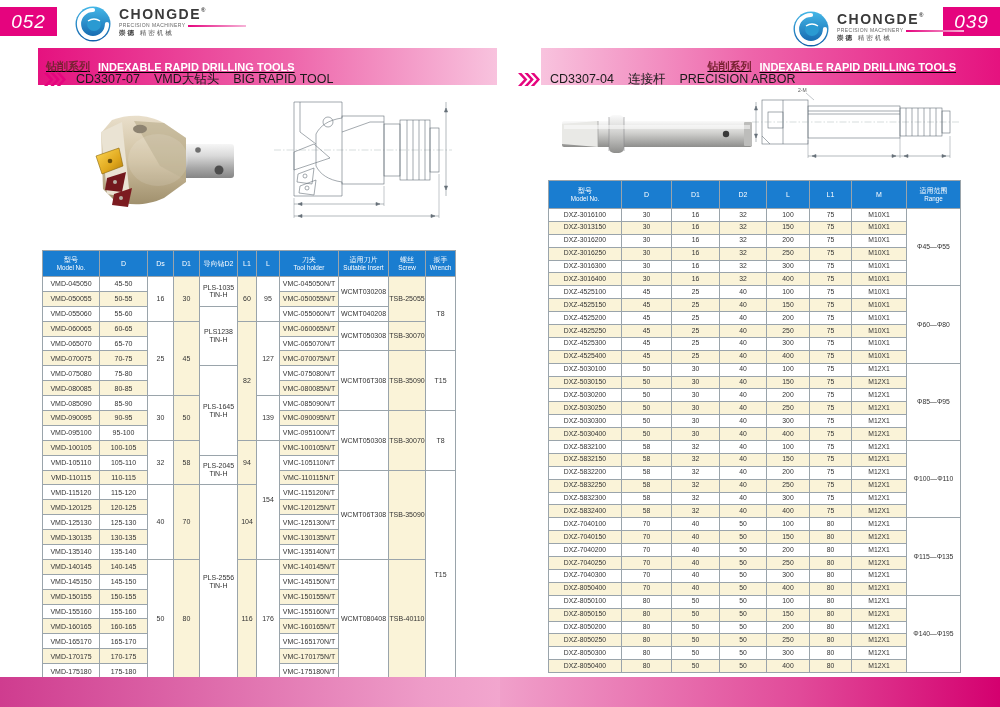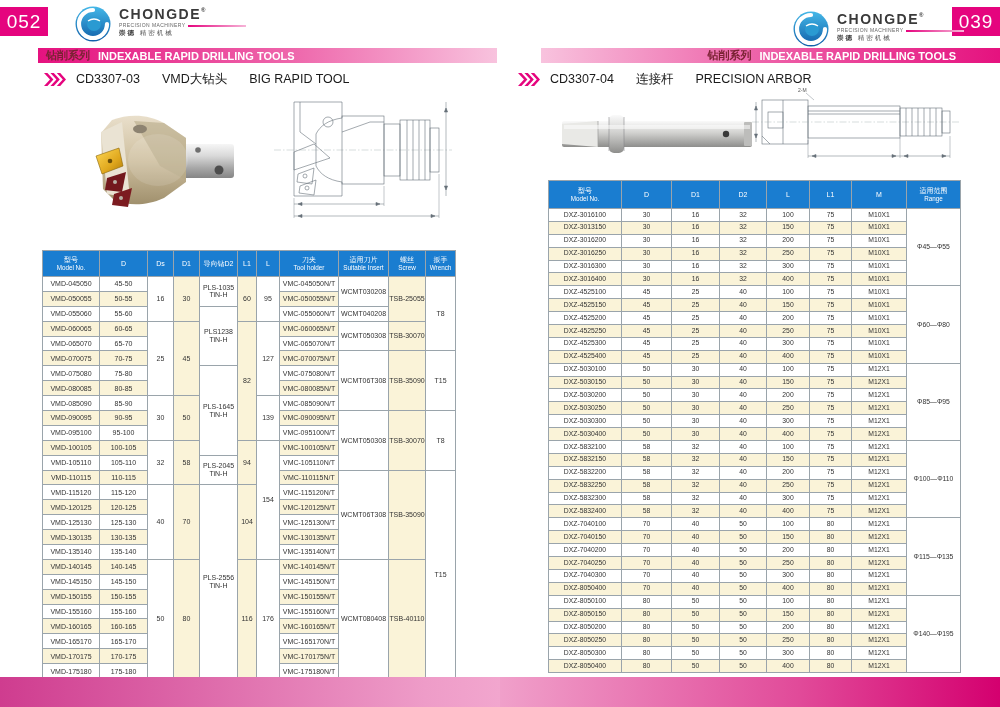--- a/index.html
+++ b/index.html
@@ -1,49 +1,49 @@
 <!DOCTYPE html>
 <html><head>
 <meta charset="utf-8">
 <style>
   html,body{margin:0;padding:0;background:#fff;}
   body{width:1000px;height:707px;position:relative;overflow:hidden;
        font-family:"Liberation Sans", sans-serif;}
 
   
-  .pagenum{position:absolute;top:7px;width:48px;height:29px;background:#e5047e;color:#fff;
-           font-size:19px;display:flex;align-items:center;justify-content:center;letter-spacing:1px;}
+  .pagenum{position:absolute;top:7px;width:57px;height:29px;background:#e5047e;color:#fff;
+           font-size:19px;display:flex;align-items:center;justify-content:center;letter-spacing:1px;font-style:italic;}
   #pn-left{left:0;} #pn-right{right:0;}
 
   
   .logo{position:absolute;display:flex;gap:5px;align-items:flex-start;}
   #logo-left{left:74px;top:4px;} #logo-right{left:792px;top:9px;}
   .logo-text{padding-top:3px;line-height:1;}
   .logo-name{font-size:14px;font-weight:bold;color:#3a3a3a;letter-spacing:1.5px;}
   .logo-reg{font-size:6px;vertical-align:top;color:#3a3a3a;}
   .logo-sub{font-size:5px;color:#666;letter-spacing:.4px;display:flex;align-items:center;gap:3px;margin-top:2px;}
   .logo-line{display:inline-block;width:58px;height:2px;
              background:linear-gradient(90deg,#e5047e,#f6b5d8);}
   .logo-cn{font-size:6.5px;color:#555;letter-spacing:2px;margin-top:2px;}
   .logo-cn b{color:#333;}
 
   
-  .titlebar{position:absolute;top:48px;height:15px;display:flex;align-items:center;gap:8px;
-            font-weight:bold;font-size:11px;white-space:nowrap;}
+  .titlebar{position:absolute;top:48px;height:37px;display:flex;align-items:center;gap:8px;
+            font-weight:bold;font-size:11px;white-space:nowrap;text-decoration:underline;}
   #tb-left{left:38px;width:459px;background:linear-gradient(90deg,#e5127f 0%,#ee66ab 55%,#f8c3de 100%);
            padding-left:8px;box-sizing:border-box;}
   #tb-right{left:541px;width:459px;background:linear-gradient(90deg,#f8c3de 0%,#ee66ab 45%,#e5127f 100%);
             justify-content:flex-end;padding-right:44px;box-sizing:border-box;}
   .tb-cn{color:#7a2233;} .tb-en{color:#fff;}
 
   
   .section{position:absolute;top:70px;height:18px;display:flex;align-items:center;gap:10px;
            font-size:12.5px;color:#1a1a1a;white-space:nowrap;}
   #sec-left{left:44px;} #sec-right{left:518px;}
-  .section .cn{margin:0 12px;}
+  .section .cn{margin:0 4px;}
 
   
   .ctab{position:absolute;border-collapse:collapse;table-layout:fixed;background:#fff;
         border:1px solid #7d8a92;}
   .ctab td,.ctab th{border:1px solid #9aa4ab;text-align:center;vertical-align:middle;
                     padding:0;overflow:hidden;white-space:nowrap;}
   .ctab th{background:#1a7dd0;color:#fff;font-weight:normal;}
   .ctab th .h1{font-size:7px;line-height:8px;}
   .ctab th .h2{font-size:6.3px;line-height:7.5px;}
   #table-left{left:42px;top:250px;width:413px;}
@@ -140,21 +140,21 @@
   <span class="tb-cn">钻削系列</span>
   <span class="tb-en">INDEXABLE RAPID DRILLING TOOLS</span>
 </div>
 
 <div class="section" id="sec-left">
   <svg width="22" height="13" viewBox="0 0 22 13">
     <polygon points="0,0 6,6.5 0,13 3.4,13 9.4,6.5 3.4,0" fill="#e5047e"></polygon>
     <polygon points="6.4,0 12.4,6.5 6.4,13 9.8,13 15.8,6.5 9.8,0" fill="#e5047e"></polygon>
     <polygon points="12.8,0 18.8,6.5 12.8,13 16.2,13 22,6.5 16.2,0" fill="#e5047e"></polygon>
   </svg>
-  <span>CD3307-03</span>
+  <span>CD3307-07</span>
   <span class="cn">VMD大钻头</span>
   <span>BIG RAPID TOOL</span>
 </div>
 <div class="section" id="sec-right">
   <svg width="22" height="13" viewBox="0 0 22 13">
     <polygon points="0,0 6,6.5 0,13 3.4,13 9.4,6.5 3.4,0" fill="#e5047e"></polygon>
     <polygon points="6.4,0 12.4,6.5 6.4,13 9.8,13 15.8,6.5 9.8,0" fill="#e5047e"></polygon>
     <polygon points="12.8,0 18.8,6.5 12.8,13 16.2,13 22,6.5 16.2,0" fill="#e5047e"></polygon>
   </svg>
   <span>CD3307-04</span>

